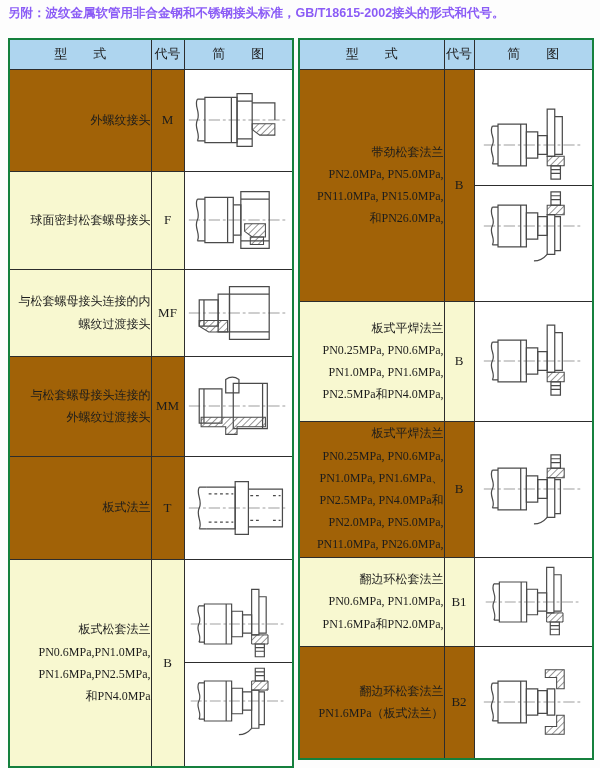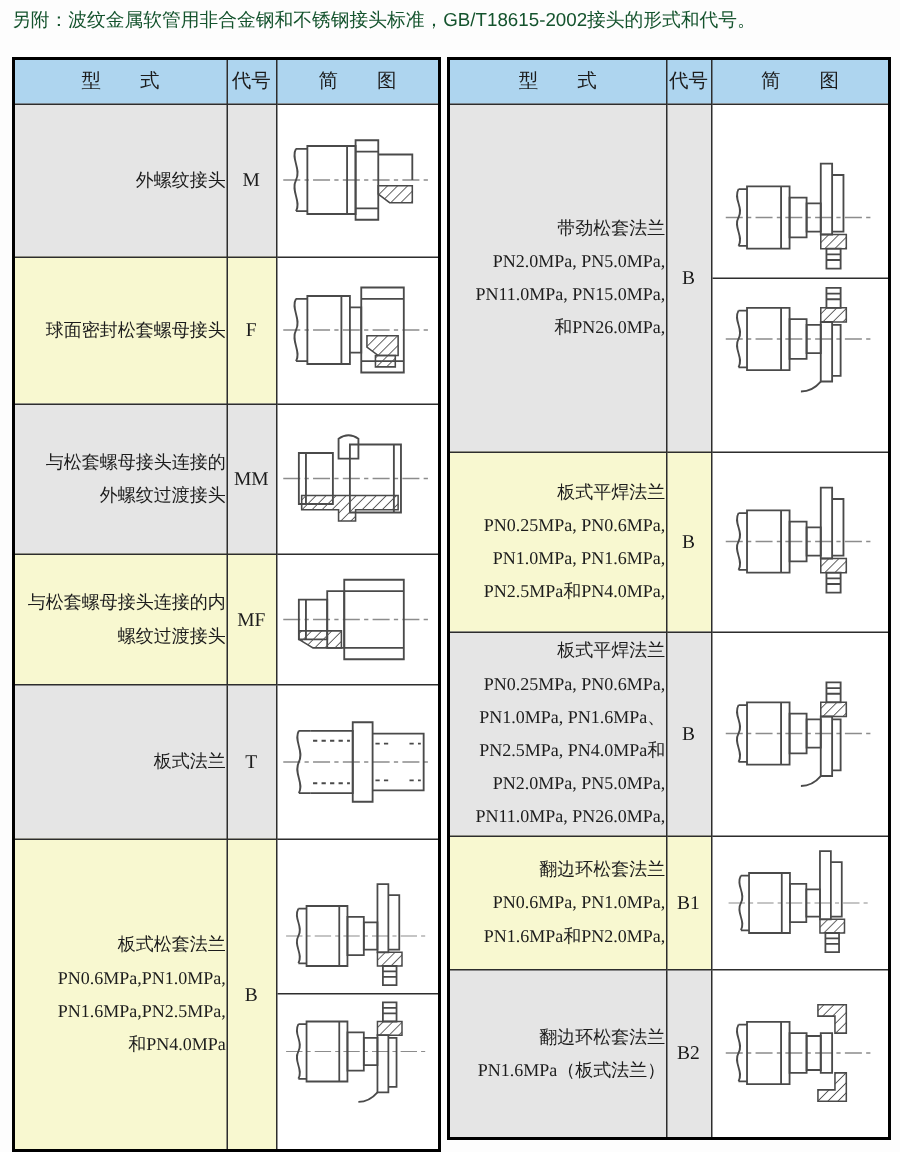--- a/index.html
+++ b/index.html
@@ -6,27 +6,27 @@
   body{
     width:600px;height:768px;position:relative;
     background:#fdfdfd;
     font-family:"Liberation Serif", serif;
     color:#1c1c1c;
     overflow:hidden;
   }
   .caption{
     position:absolute;left:8px;top:5px;width:588px;
     font-family:"Liberation Sans", sans-serif;
-    font-weight:normal;font-size:12.5px;line-height:1.3;
-    color:#14532d;
+    font-weight:bold;font-size:12.5px;line-height:1.3;
+    color:#8b5cf6;
   }
   table.jt{
     position:absolute;border-collapse:collapse;table-layout:fixed;
-    background:#e5e5e5;
-    border:2px solid #000000;
+    background:#a16207;
+    border:2px solid #15803d;
   }
   table.jt td,table.jt th{
     border:1.5px solid #2d2d2d;
     padding:0;vertical-align:middle;
     font-weight:normal;
   }
   #tbl-left{left:8px;top:38px;width:284px;}
   #tbl-right{left:298px;top:38px;width:294px;}
   tr.hdr th{
     background:#aed5ef;
@@ -164,37 +164,37 @@
   </tr>
   <tr style="height:98px">
     <td class="type hl">球面密封松套螺母接头</td>
     <td class="code hl">F</td>
     <td class="diag">
       <svg class="dg" width="104" height="78">
             <use href="#sym-f"></use>
           </svg>
     </td>
   </tr>
+  <tr style="height:87px">
+    <td class="type hl">与松套螺母接头连接的内
+螺纹过渡接头</td>
+    <td class="code hl">MF</td>
+    <td class="diag">
+      <svg class="dg" width="104" height="76">
+            <use href="#sym-mf"></use>
+          </svg>
+    </td>
+  </tr>
   <tr style="height:100px">
     <td class="type">与松套螺母接头连接的
 外螺纹过渡接头</td>
     <td class="code">MM</td>
     <td class="diag">
       <svg class="dg" width="104" height="82">
             <use href="#sym-mm"></use>
-          </svg>
-    </td>
-  </tr>
-  <tr style="height:87px">
-    <td class="type hl">与松套螺母接头连接的内
-螺纹过渡接头</td>
-    <td class="code hl">MF</td>
-    <td class="diag">
-      <svg class="dg" width="104" height="76">
-            <use href="#sym-mf"></use>
           </svg>
     </td>
   </tr>
   <tr style="height:103px">
     <td class="type">板式法兰</td>
     <td class="code">T</td>
     <td class="diag">
       <svg class="dg" width="104" height="80">
             <use href="#sym-t"></use>
           </svg>

